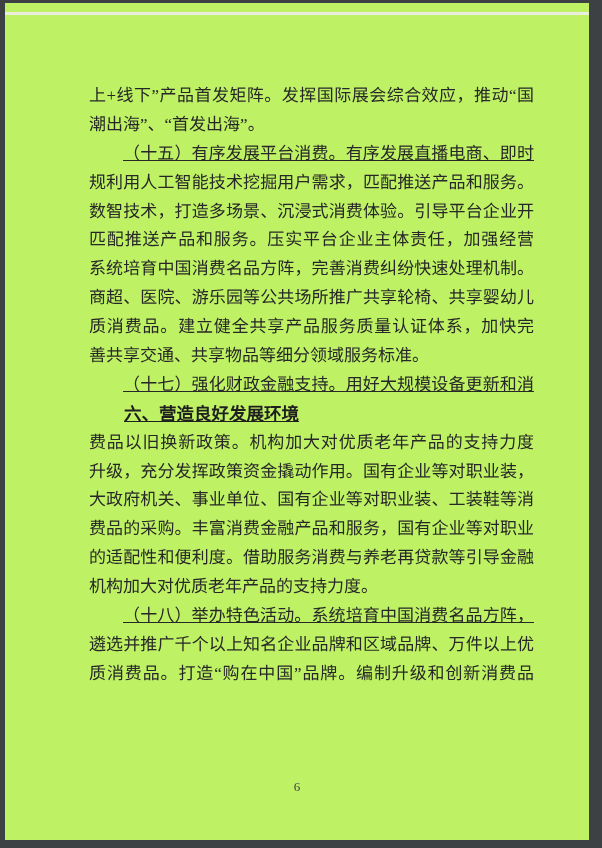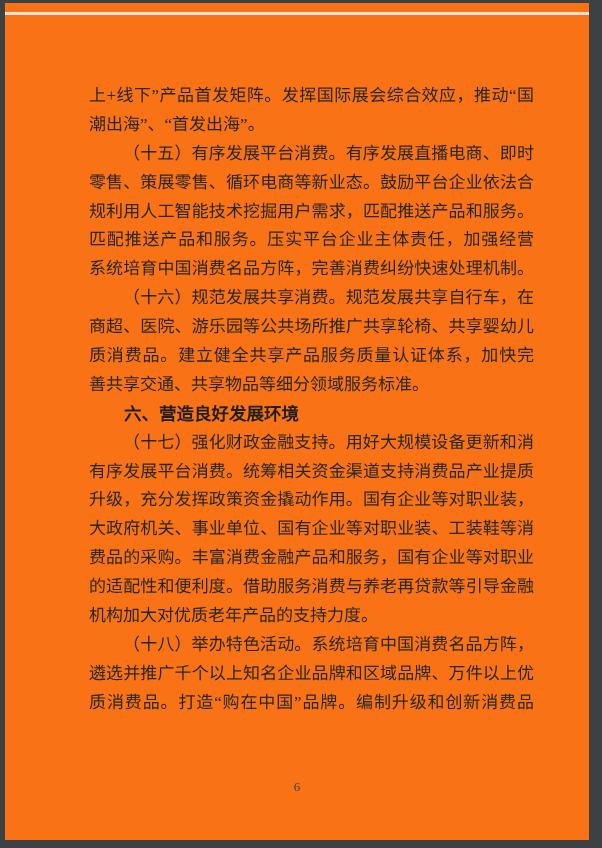--- a/index.html
+++ b/index.html
@@ -58,52 +58,52 @@
   .line.heading {
     font-family: "Liberation Sans", "DejaVu Sans", sans-serif;
     font-weight: 700;
     font-size: 17.5px;
     color: #1f1f1f;
     text-align: left;
     text-align-last: left;
   }
   .line.indent {
     text-indent: 2em;
+    text-decoration: underline;
   }
   .page-number {
     position: absolute;
     left: 0;
     top: 776px;
     width: 100%;
     text-align: center;
     font-family: "Liberation Serif", "DejaVu Serif", serif;
     font-size: 13px;
     color: #3a3f4a;
   }
 </style>
 </head>
 <body style="background: rgb(62, 65, 68);">
 
-<div class="paper" style="background: #f97316;">
+<div class="paper" style="background: #bef264;">
   <div class="scan-artifact"></div>
   <div class="doc-body" id="doc-body">
       <div class="line body">上+线下”产品首发矩阵。发挥国际展会综合效应，推动“国</div>
       <div class="line end">潮出海”、“首发出海”。</div>
       <div class="line body indent">（十五）有序发展平台消费。有序发展直播电商、即时</div>
-      <div class="line body">零售、策展零售、循环电商等新业态。鼓励平台企业依法合</div>
       <div class="line body">规利用人工智能技术挖掘用户需求，匹配推送产品和服务。</div>
+      <div class="line body">数智技术，打造多场景、沉浸式消费体验。引导平台企业开</div>
       <div class="line body">匹配推送产品和服务。压实平台企业主体责任，加强经营</div>
       <div class="line body">系统培育中国消费名品方阵，完善消费纠纷快速处理机制。</div>
-      <div class="line body indent">（十六）规范发展共享消费。规范发展共享自行车，在</div>
       <div class="line body">商超、医院、游乐园等公共场所推广共享轮椅、共享婴幼儿</div>
       <div class="line body">质消费品。建立健全共享产品服务质量认证体系，加快完</div>
       <div class="line end">善共享交通、共享物品等细分领域服务标准。</div>
+      <div class="line body indent">（十七）强化财政金融支持。用好大规模设备更新和消</div>
       <div class="line heading indent">六、营造良好发展环境</div>
-      <div class="line body indent">（十七）强化财政金融支持。用好大规模设备更新和消</div>
-      <div class="line body">有序发展平台消费。统筹相关资金渠道支持消费品产业提质</div>
+      <div class="line body">费品以旧换新政策。机构加大对优质老年产品的支持力度</div>
       <div class="line body">升级，充分发挥政策资金撬动作用。国有企业等对职业装，扩</div>
       <div class="line body">大政府机关、事业单位、国有企业等对职业装、工装鞋等消</div>
       <div class="line body">费品的采购。丰富消费金融产品和服务，国有企业等对职业装</div>
       <div class="line body">的适配性和便利度。借助服务消费与养老再贷款等引导金融</div>
       <div class="line end">机构加大对优质老年产品的支持力度。</div>
       <div class="line body indent">（十八）举办特色活动。系统培育中国消费名品方阵，</div>
       <div class="line body">遴选并推广千个以上知名企业品牌和区域品牌、万件以上优</div>
       <div class="line body">质消费品。打造“购在中国”品牌。编制升级和创新消费品</div>
     </div>
   <div class="page-number">6</div>

